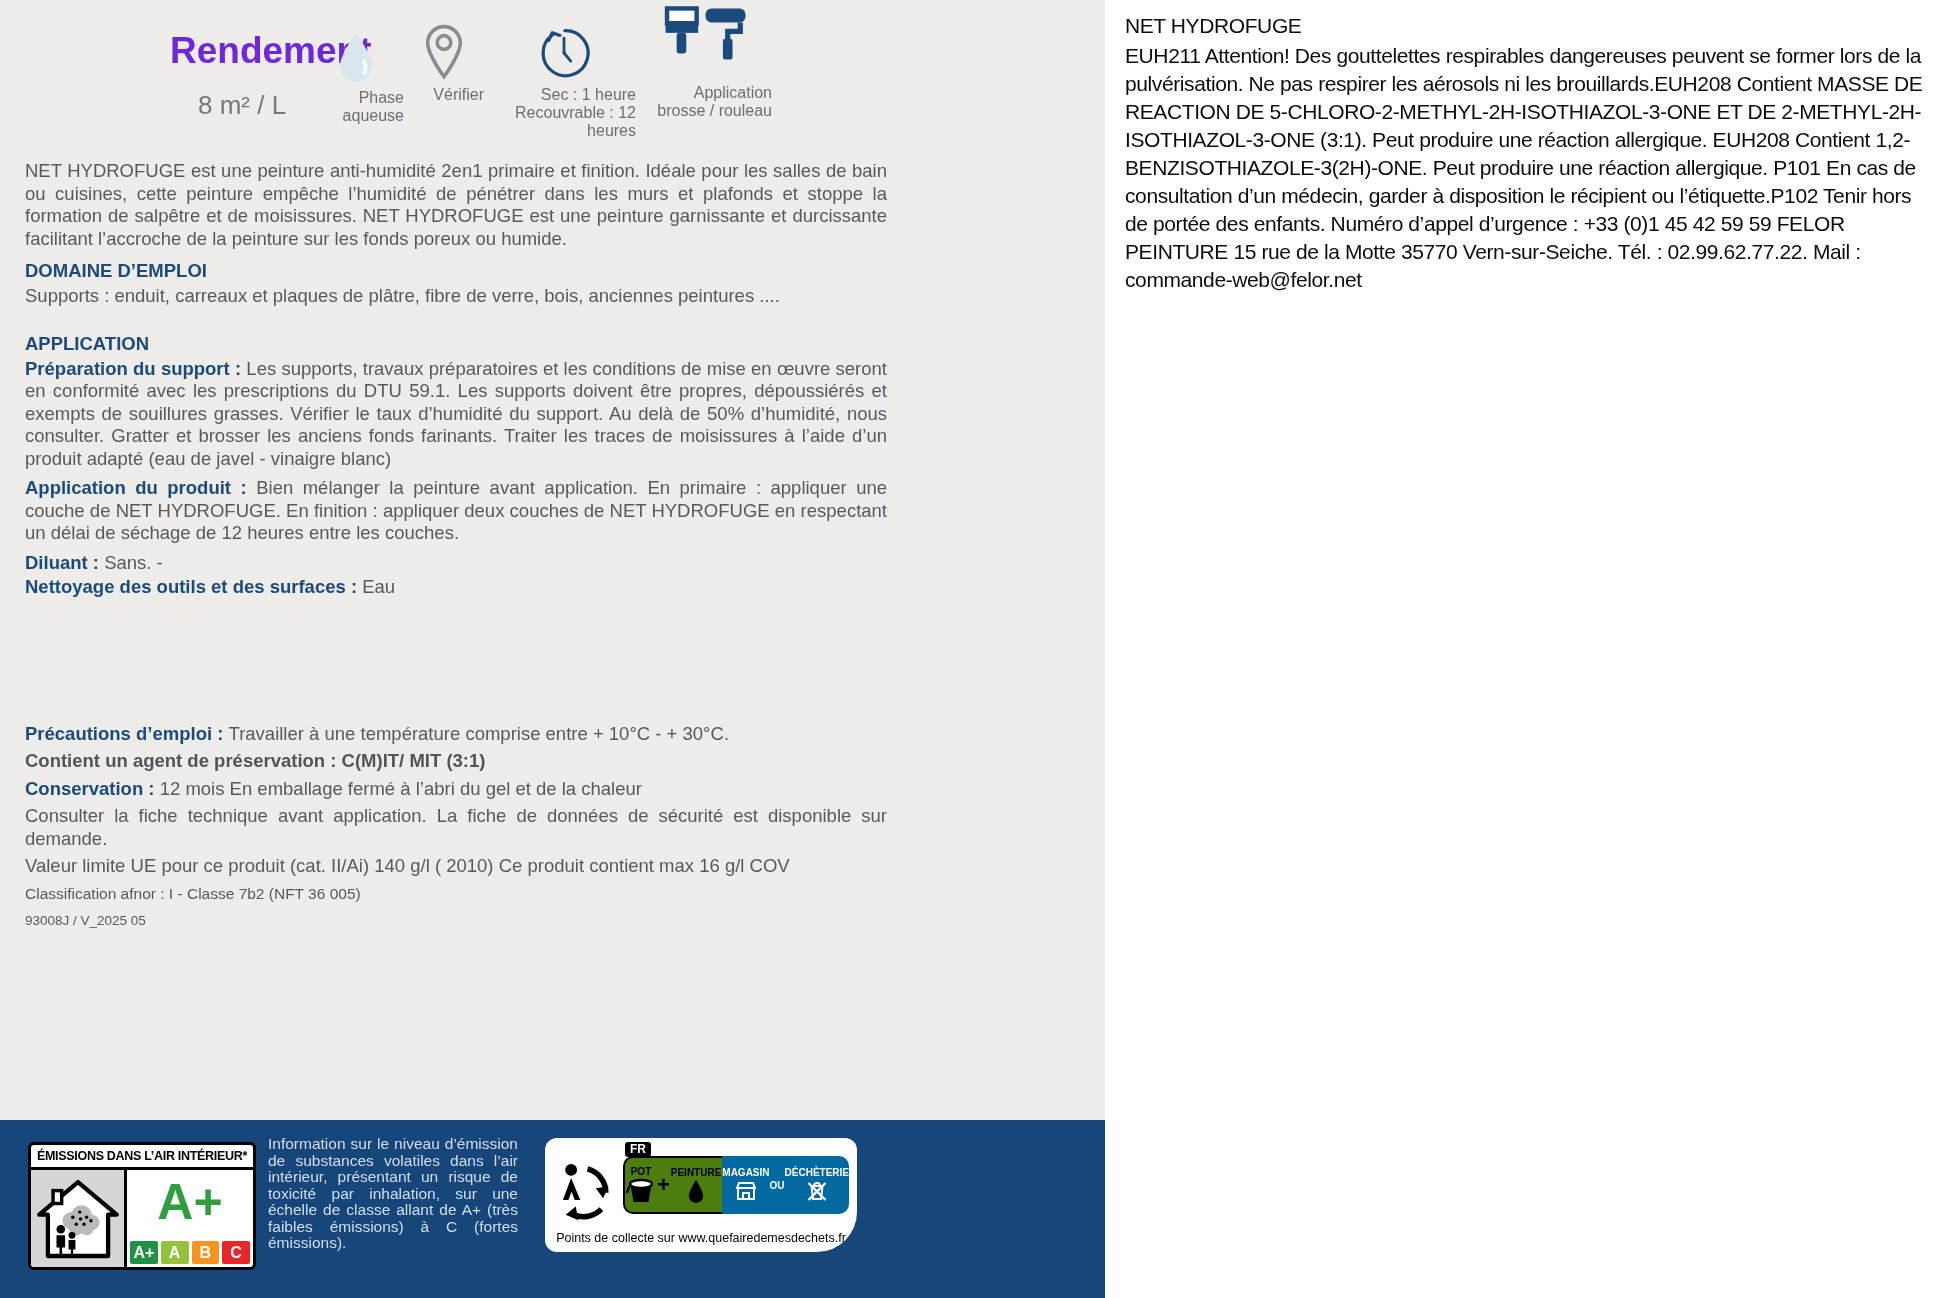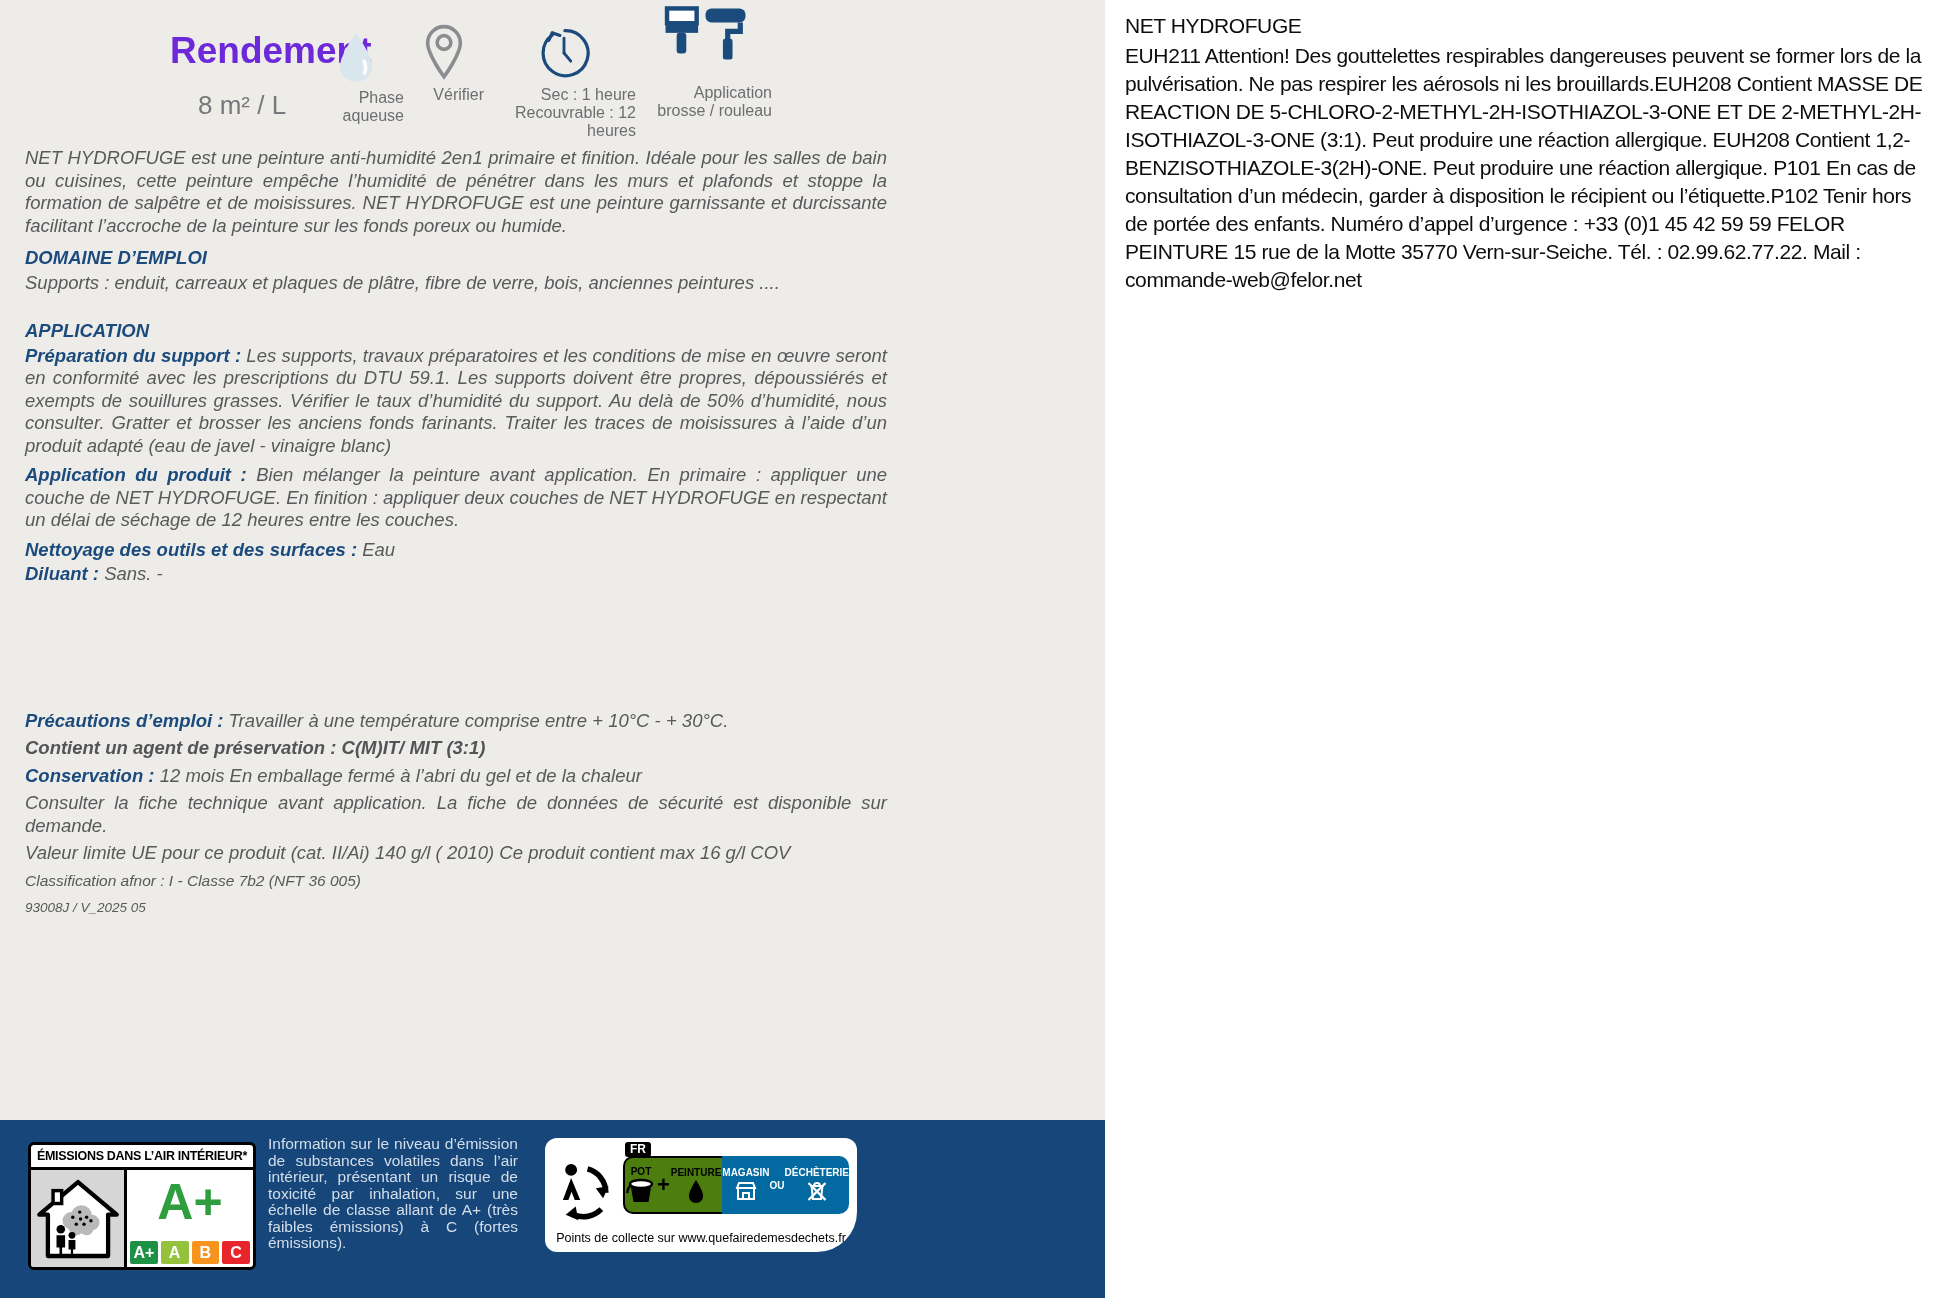--- a/index.html
+++ b/index.html
@@ -20,21 +20,21 @@
 
   .icon-col { position:absolute; text-align:right; }
   .icon-box { height:58px; display:flex; align-items:flex-end; justify-content:center; }
   .icon-label { margin-top:6px; font-size:16px; line-height:18px; color:#6d6e71; white-space:pre-line; }
   #col-droplet { left:308px; top:25px; width:96px; }
   #col-pin     { left:404px; top:22px; width:80px; }
   #col-clock   { left:492px; top:22px; width:144px; }
   #col-brush   { left:642px; top:20px; width:130px; }
 
   
-  .copy { position:absolute; left:25px; top:147px; width:862px; color:#58595b; font-size:18.5px; line-height:22.5px;font-style:italic; }
+  .copy { position:absolute; left:25px; top:160px; width:862px; color:#58595b; font-size:18.5px; line-height:22.5px; }
   .copy p { text-align:justify; }
   .copy p.left { text-align:left; }
   .sec-h { color:#1b4a7d; font-weight:bold; }
   .lbl   { color:#1b4a7d; font-weight:bold; }
   .intro { margin-bottom:10px; }
   .h-domaine { margin:4px 0 2px; }
   .h-application { margin:26px 0 2px; }
   .para { margin-bottom:7px; }
   .line { margin-bottom:2px; }
   .spacer { height:122px; }
@@ -152,23 +152,23 @@
 
     <p class="sec-h h-domaine left">DOMAINE D’EMPLOI</p>
     <p class="left">Supports : enduit, carreaux et plaques de plâtre, fibre de verre, bois, anciennes peintures ....</p>
 
     <p class="sec-h h-application left">APPLICATION</p>
 
     <p class="para"><span class="lbl">Préparation du support : </span><span>Les supports, travaux préparatoires et les conditions de mise en œuvre seront en conformité avec les prescriptions du DTU 59.1. Les supports doivent être propres, dépoussiérés et exempts de souillures grasses. Vérifier le taux d’humidité du support. Au delà de 50% d’humidité, nous consulter.  Gratter et brosser les anciens fonds farinants. Traiter les traces de moisissures à l’aide d’un produit adapté (eau de javel - vinaigre blanc)</span></p>
 
     <p class="para"><span class="lbl">Application du produit : </span><span>Bien mélanger la peinture avant application. En primaire : appliquer une couche de NET HYDROFUGE. En finition : appliquer deux couches de NET HYDROFUGE en respectant un délai de séchage de 12 heures entre les couches.</span></p>
 
+    <p class="line left"><span class="lbl">Diluant : </span><span>Sans. -</span></p>
+
     <p class="line left"><span class="lbl">Nettoyage des outils et des surfaces : </span><span>Eau</span></p>
-
-    <p class="line left"><span class="lbl">Diluant : </span><span>Sans. -</span></p>
 
     <div class="spacer"></div>
 
     <div class="prec">
       <p class="left"><span class="lbl">Précautions d’emploi : </span><span>Travailler à une température comprise entre + 10°C - + 30°C.</span></p>
       <p class="left bold-gray">Contient un agent de préservation : C(M)IT/ MIT (3:1)</p>
       <p class="left"><span class="lbl">Conservation : </span><span> 12 mois En emballage fermé à l’abri du gel et de la chaleur</span></p>
       <p>Consulter la fiche technique avant application. La fiche de données de sécurité est disponible sur demande.</p>
       <p class="left">Valeur limite UE pour ce produit (cat. II/Ai) 140 g/l ( 2010) Ce produit contient max 16 g/l COV</p>
       <p class="left afnor">Classification afnor : I - Classe 7b2 (NFT 36 005)</p>

